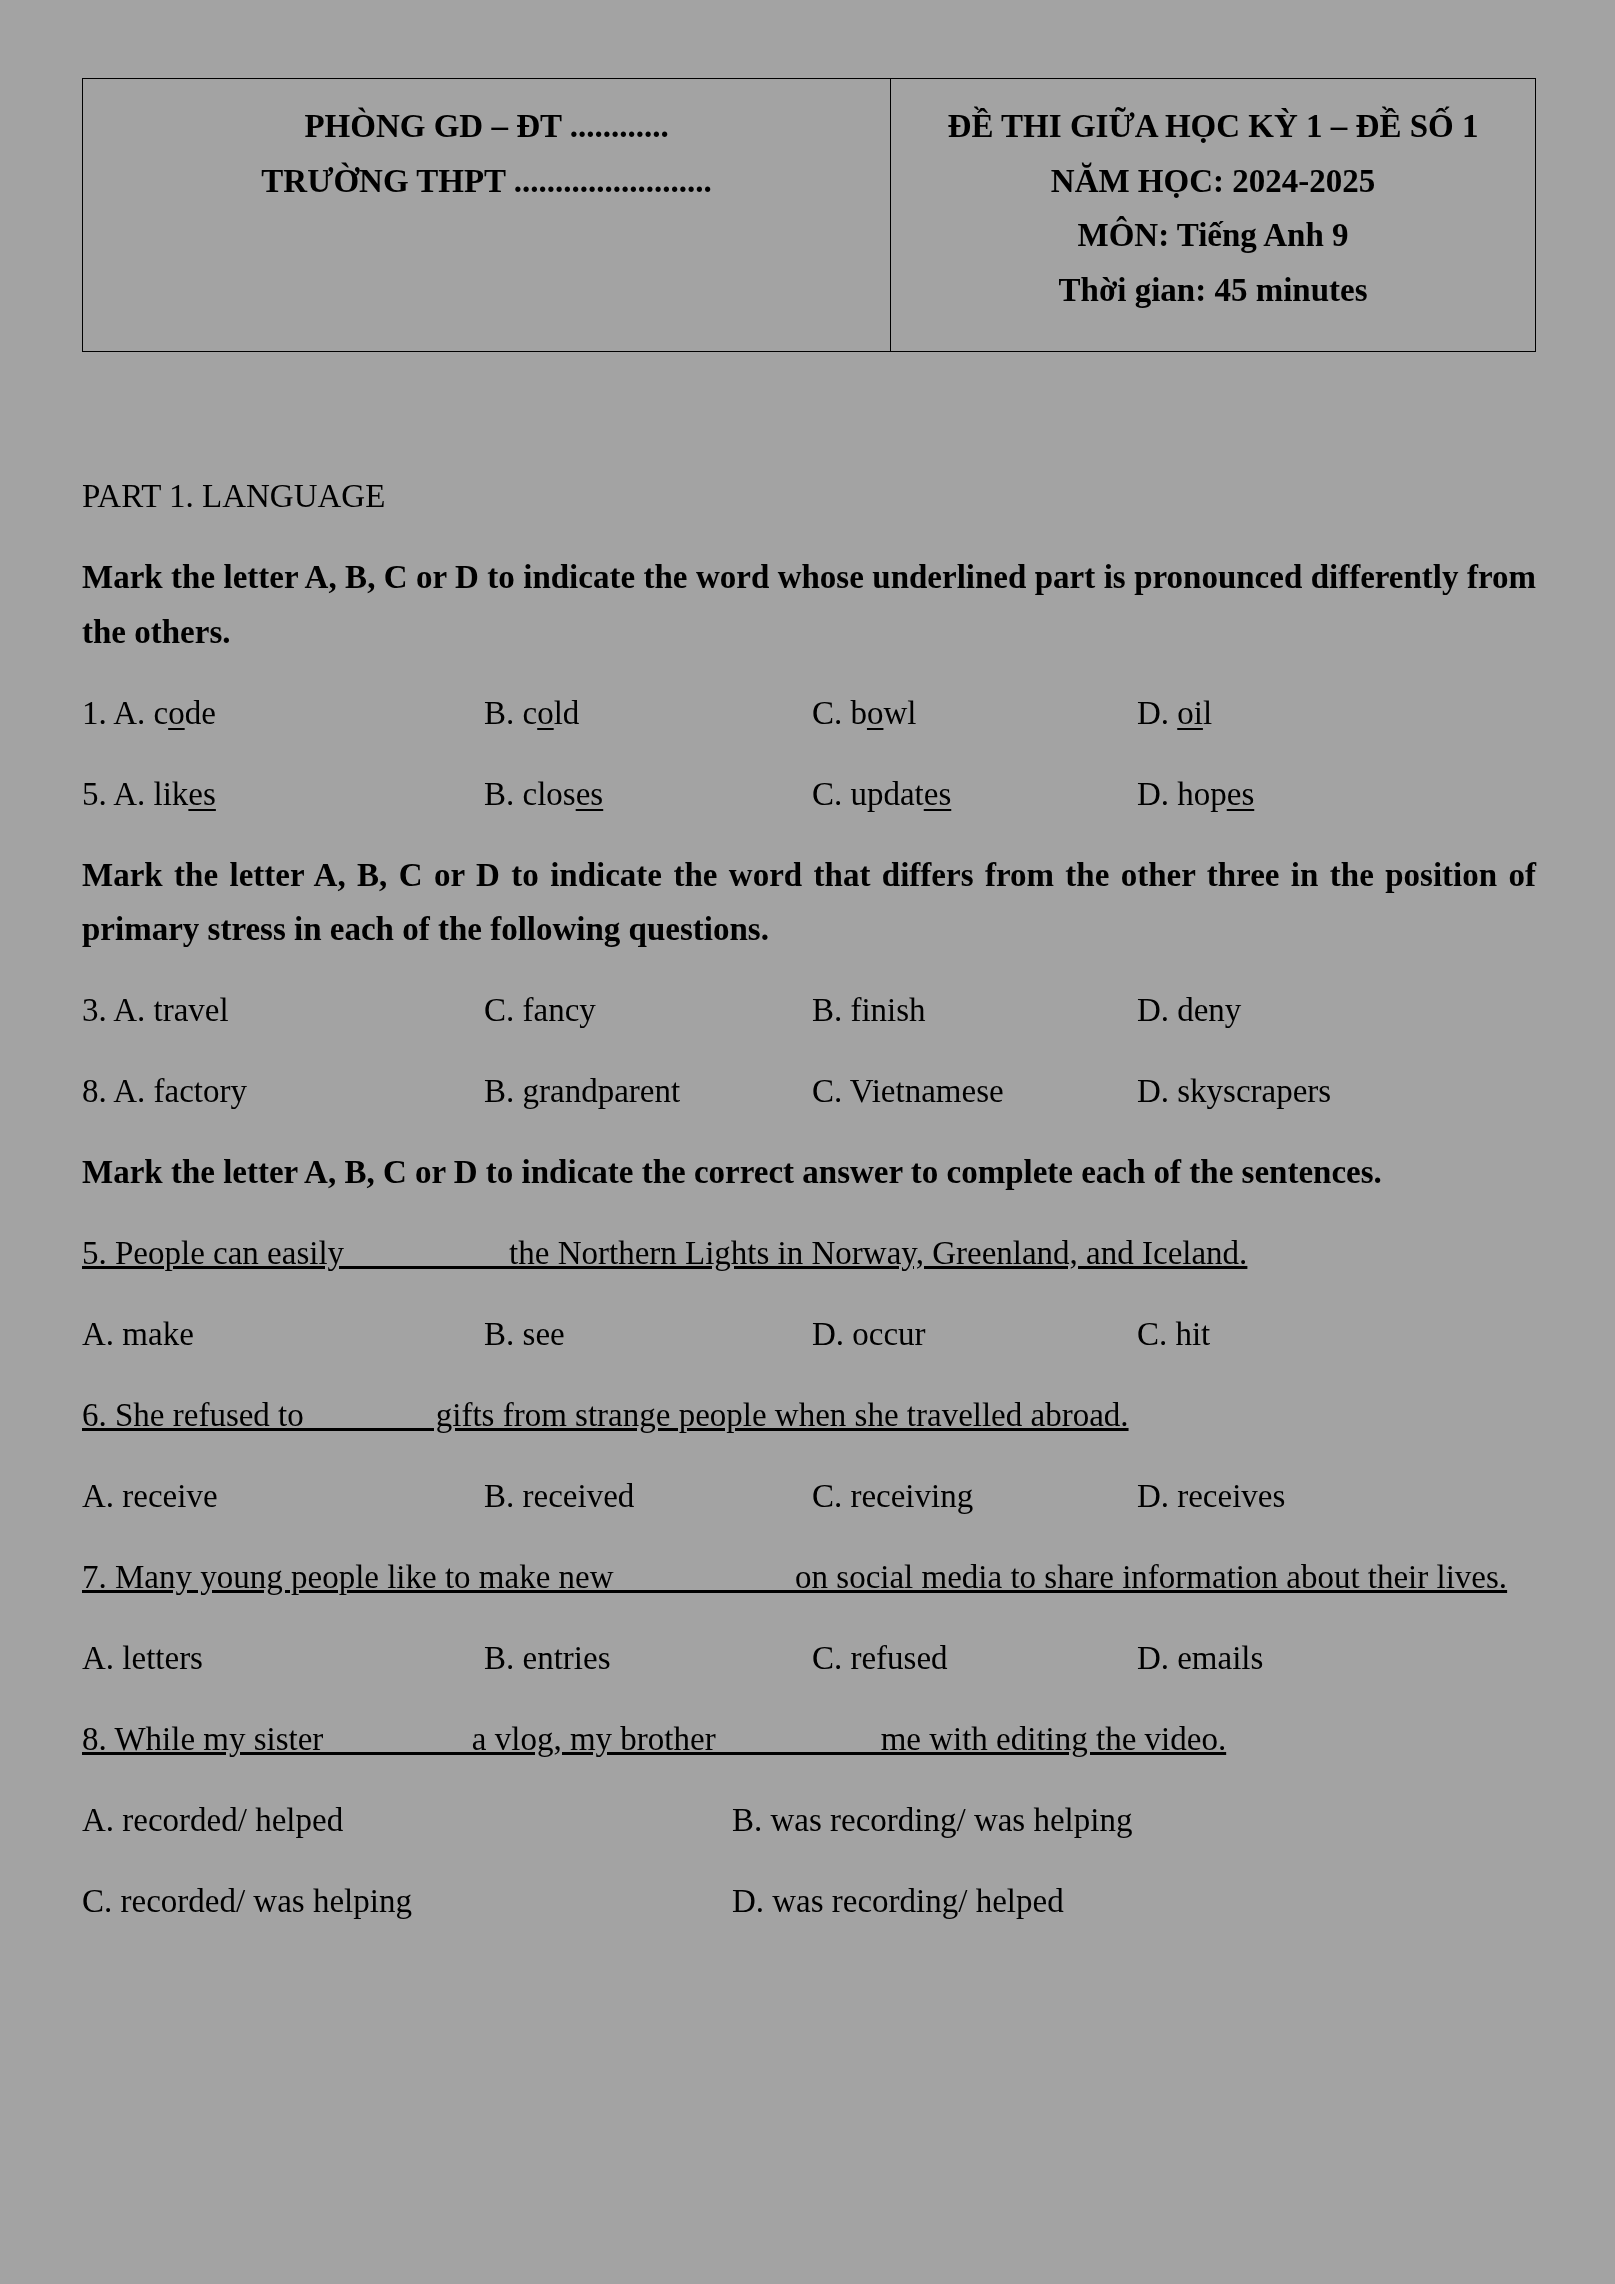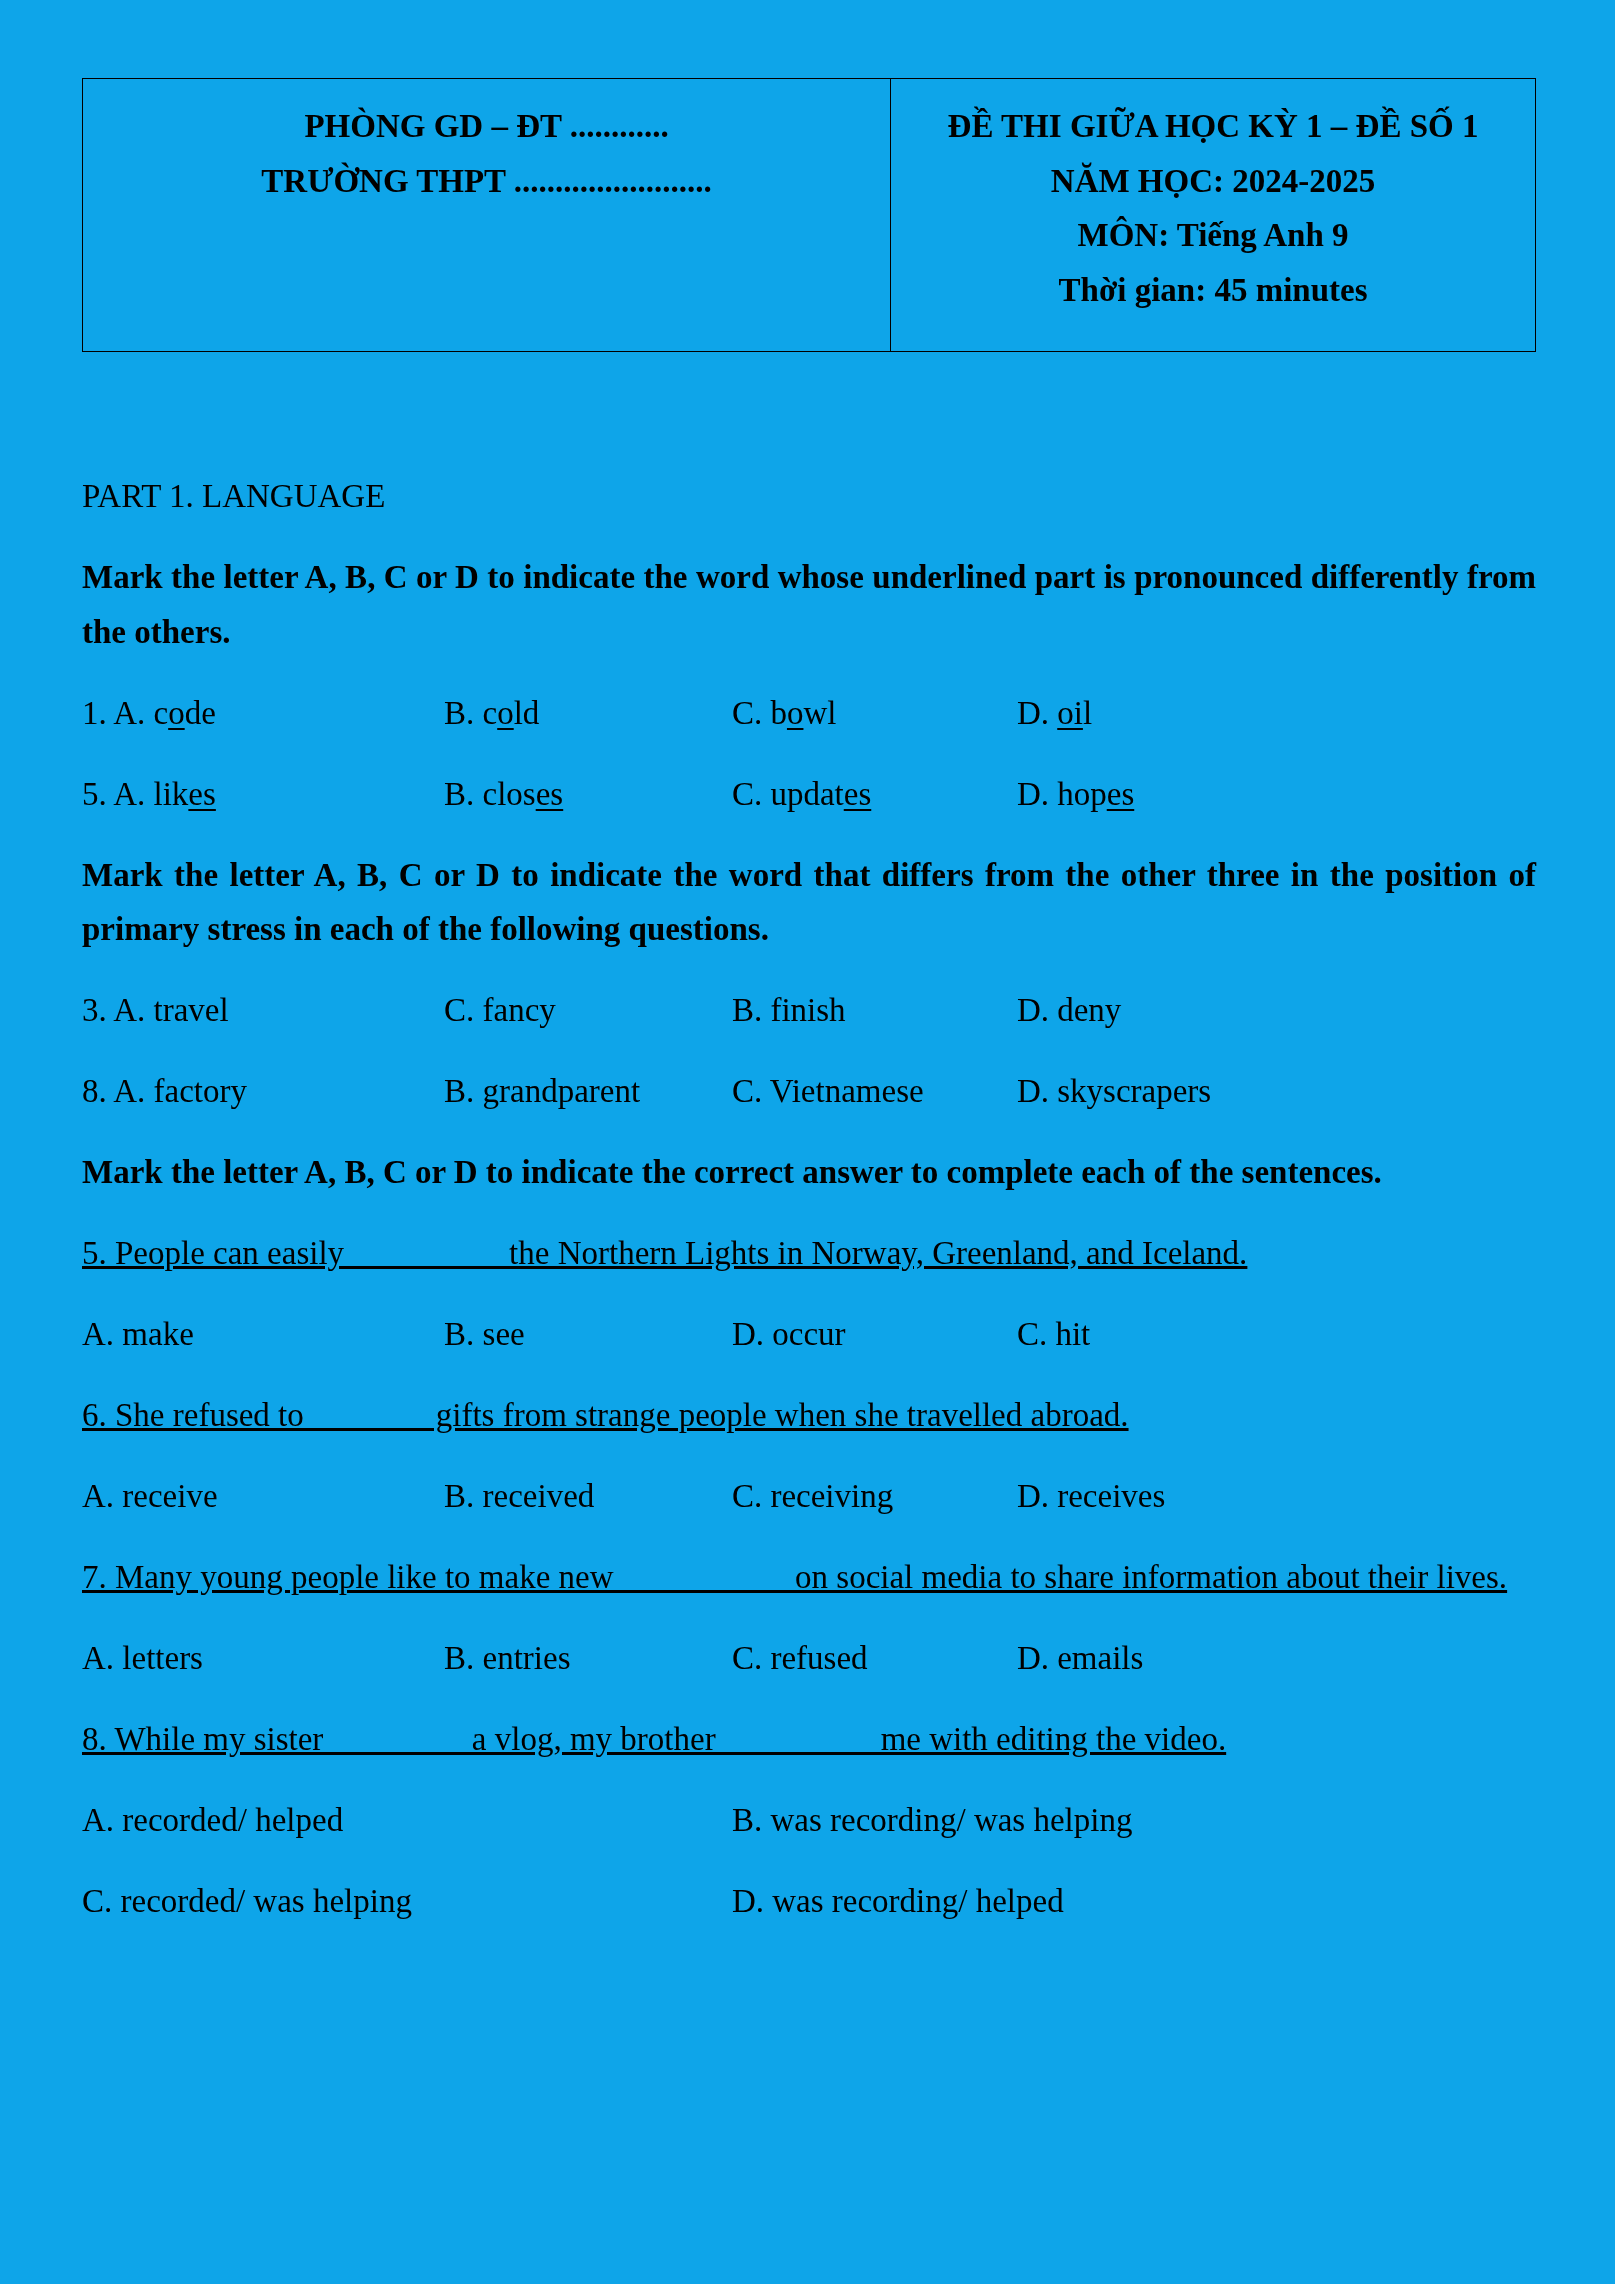--- a/index.html
+++ b/index.html
@@ -6,21 +6,21 @@
     margin: 0;
     padding: 0;
     background: #ffffff;
   }
   .page {
     position: relative;
     width: 1616px;
     height: 2284px;
     box-sizing: border-box;
     padding: 78px 80px 0 82px;
-    background: #0ea5e9;
+    background: #a3a3a3;
     color: #000000;
     font-family: "Liberation Serif", "DejaVu Serif", serif;
     font-size: 33px;
     line-height: 1.65;
     overflow: hidden;
   }
   table.header-table {
     width: 100%;
     border-collapse: collapse;
     table-layout: fixed;
@@ -47,20 +47,21 @@
   .stem {
     margin: 0 0 26.6px 0;
     text-decoration: underline;
   }
   .stem.just { text-align: justify; }
 
   .opt-row {
     display: grid;
     grid-template-columns: 24.9% 19.8% 19.6% 1fr;
     margin: 0 0 26.6px 0;
+    gap: 40px;
   }
   .opt-row2 {
     display: grid;
     grid-template-columns: 44.7% 1fr;
     margin: 0 0 26.6px 0;
   }
   .opt { white-space: nowrap; }
   .u {
     text-decoration: underline;
     text-decoration-thickness: 2px;

